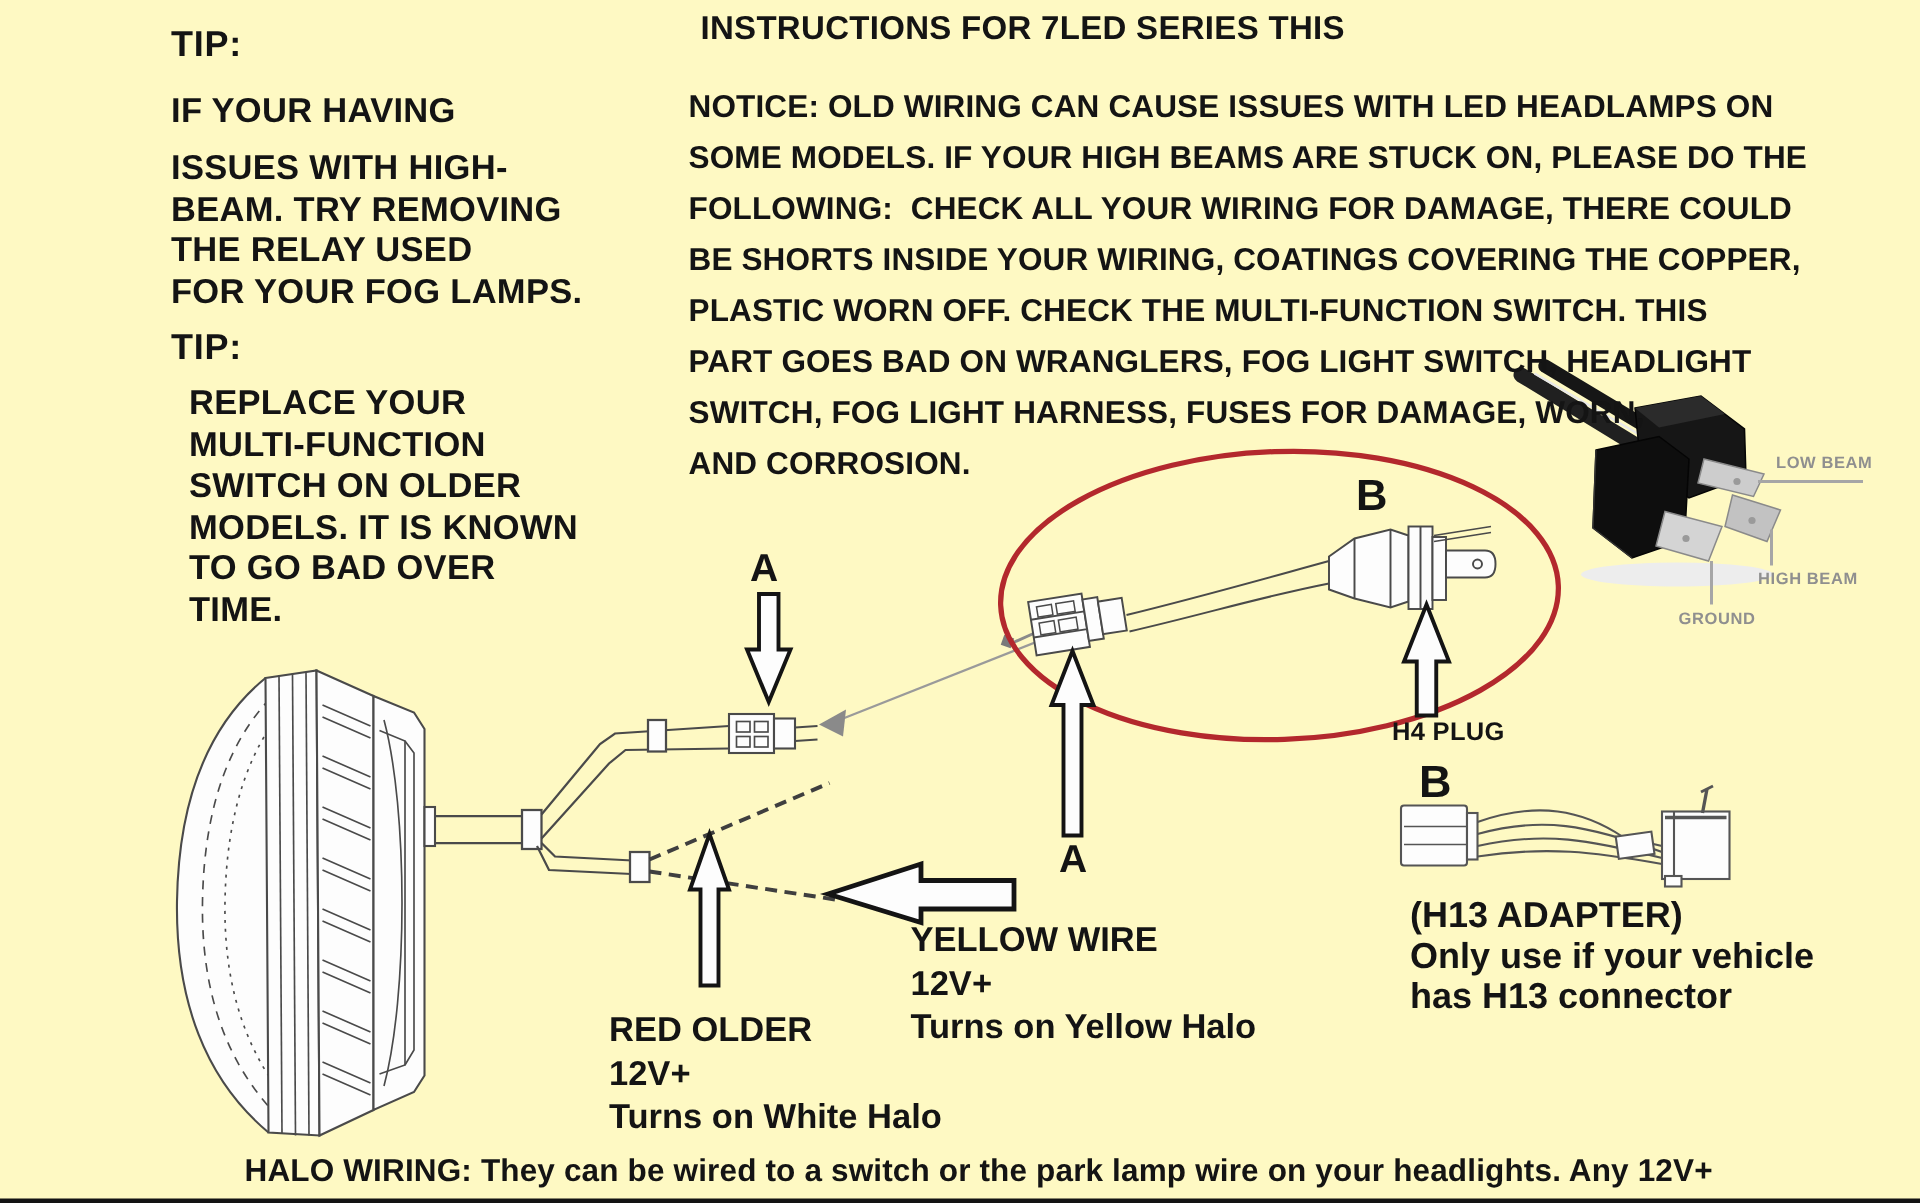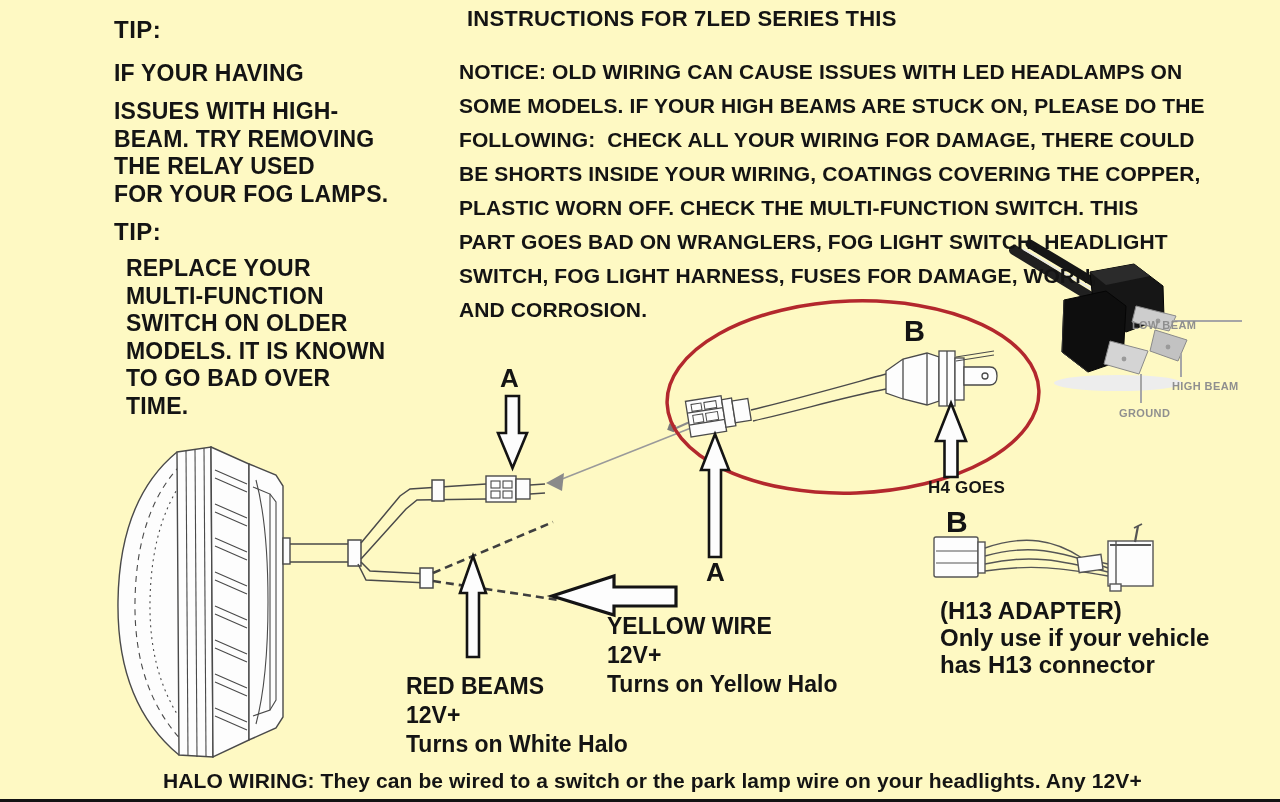--- a/index.html
+++ b/index.html
@@ -175,41 +175,41 @@
 BE SHORTS INSIDE YOUR WIRING, COATINGS COVERING THE COPPER,
 PLASTIC WORN OFF. CHECK THE MULTI-FUNCTION SWITCH. THIS
 PART GOES BAD ON WRANGLERS, FOG LIGHT SWITCH, HEADLIGHT
 SWITCH, FOG LIGHT HARNESS, FUSES FOR DAMAGE, WORN,
 AND CORROSION.</div>
 
   <div class="abs callout" style="left:500px;top:363px;font-size:26px;">A</div>
   <div class="abs callout" style="left:706px;top:557px;font-size:26px;">A</div>
   <div class="abs callout" style="left:904px;top:315px;font-size:29px;">B</div>
 
-  <div class="abs h4-label" style="left:928px;top:478px;">H4 GOES</div>
+  <div class="abs h4-label" style="left:928px;top:478px;">H4 PLUG</div>
 
   <div class="abs callout" style="left:946px;top:505px;font-size:30px;">B</div>
   <div class="abs" style="left:940px;top:597px;">
     <div class="adapter-text">(H13 ADAPTER)</div>
     <div class="adapter-text">Only use if your vehicle</div>
     <div class="adapter-text">has H13 connector</div>
   </div>
 
   <div class="abs" style="left:607px;top:612px;">
     <div class="wire-label">YELLOW WIRE</div>
     <div class="wire-label">12V+</div>
     <div class="wire-label">Turns on Yellow Halo</div>
   </div>
 
   <div class="abs" style="left:406px;top:672px;">
-    <div class="wire-label">RED BEAMS</div>
+    <div class="wire-label">RED OLDER</div>
     <div class="wire-label">12V+</div>
     <div class="wire-label">Turns on White Halo</div>
   </div>
 
-  <div class="abs photo-label" style="left:1132px;top:303px;margin-top:16px;">LOW BEAM</div>
+  <div class="abs photo-label" style="left:1184px;top:303px;">LOW BEAM</div>
   <div class="abs photo-label" style="left:1172px;top:380px;">HIGH BEAM</div>
   <div class="abs photo-label" style="left:1119px;top:407px;">GROUND</div>
 
   <div class="abs footer-line" style="left:163px;top:769px;">HALO WIRING: They can be wired to a switch or the park lamp wire on your headlights. Any 12V+</div>
 
   <div class="abs bottom-edge"></div>
 </div>
 
 </body></html>

